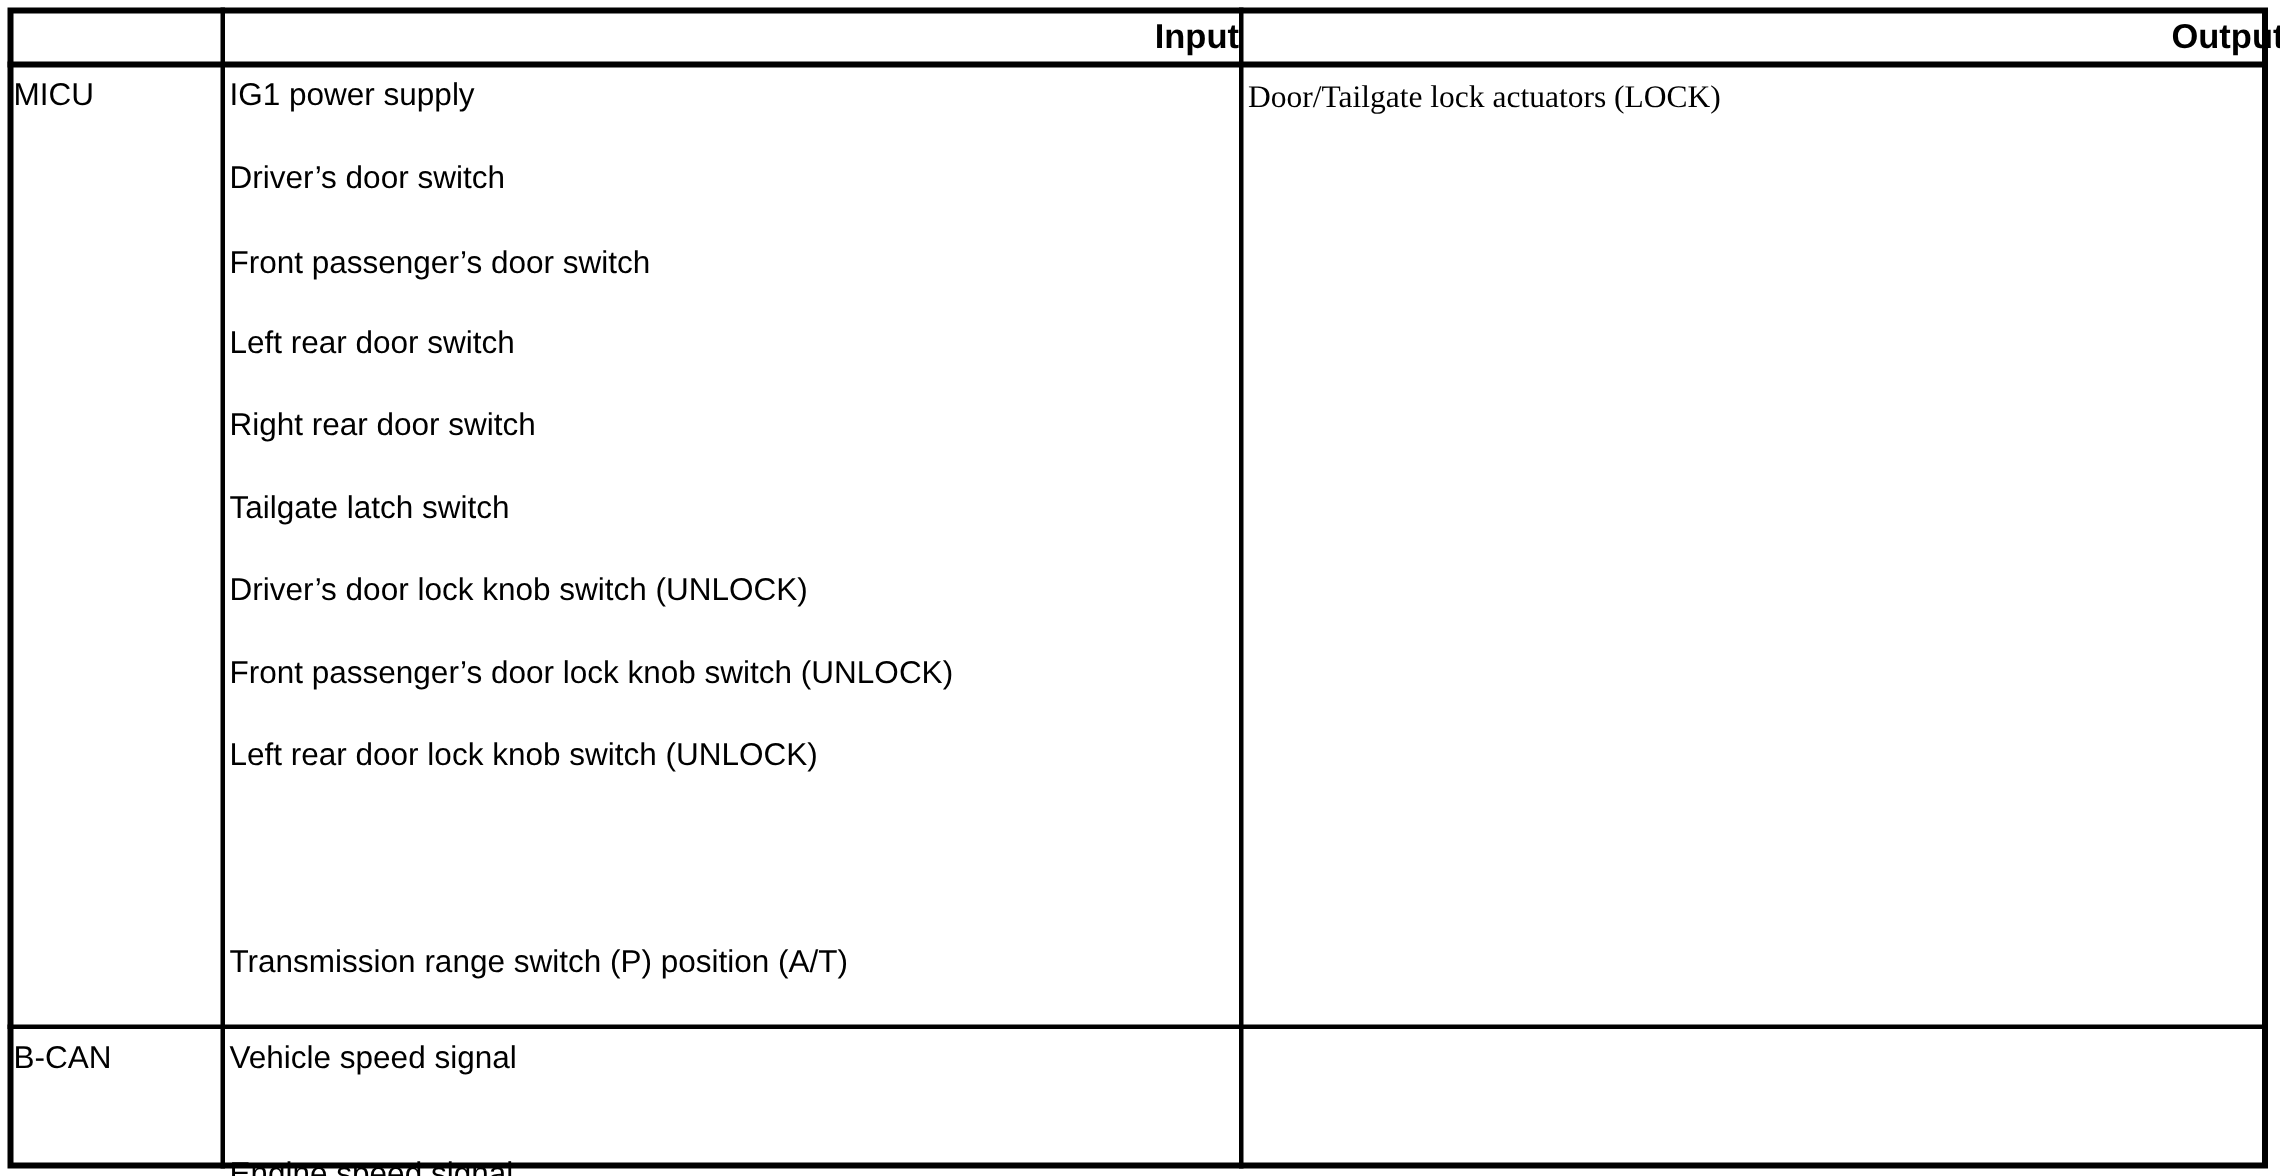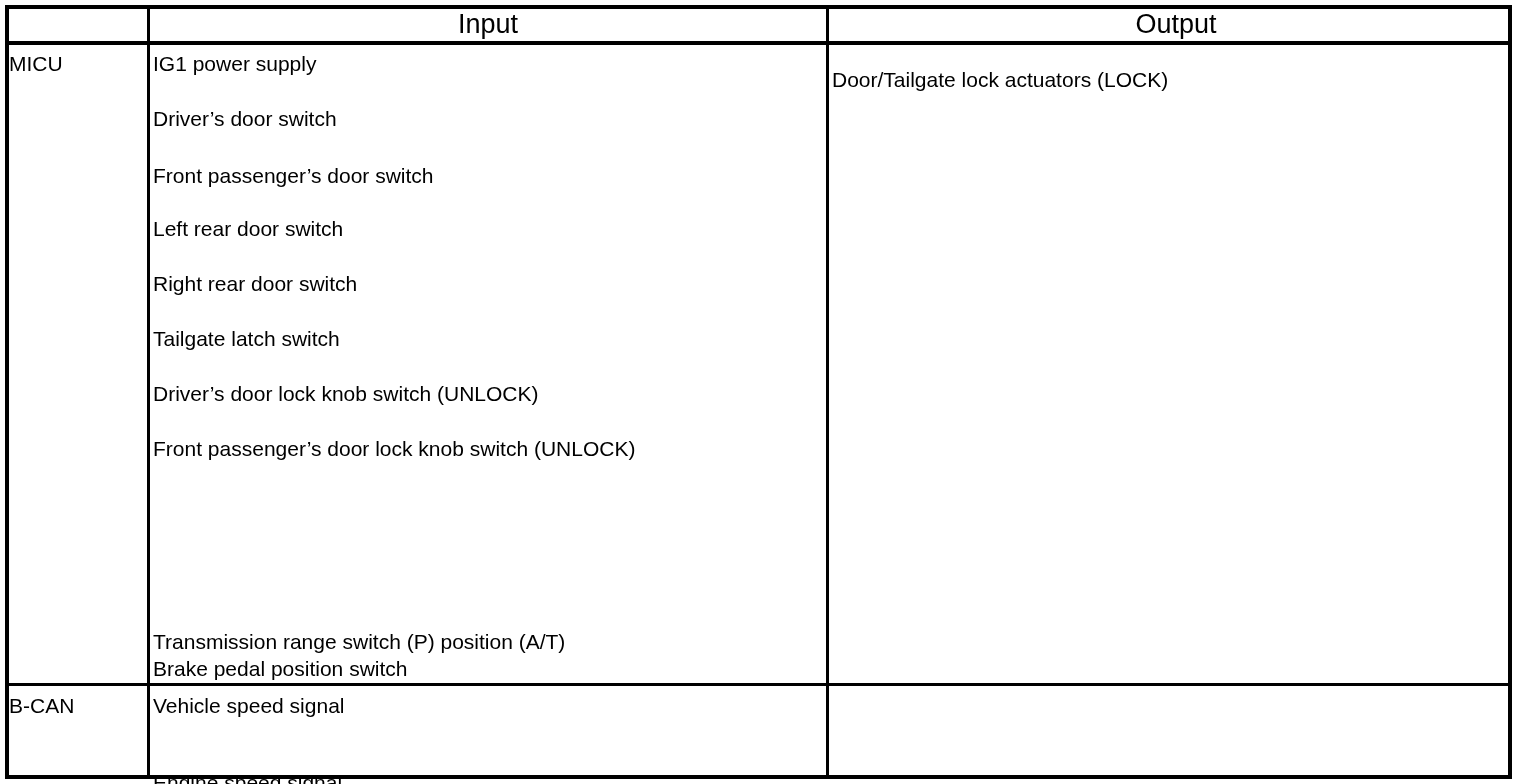--- a/index.html
+++ b/index.html
@@ -68,24 +68,24 @@
     top: 683px;
     width: 1507px;
     height: 3px;
     background: #000000;
   }
 
   
   .hdr {
     position: absolute;
     top: 11px;
-    font-size: 27px;
-    font-weight: normal;
+    font-size: 23px;
+    font-weight: bold;
     line-height: 26px;
-    text-align: center;
+    text-align: right;
     white-space: nowrap;
   }
   .hdr-input  { left: 150px; width: 676px; }
   .hdr-output { left: 829px; width: 694px; }
 
   
   .cell-text {
     position: absolute;
     font-size: 21px;
     line-height: 26px;
@@ -120,23 +120,23 @@
   <div class="cell-text sys-label sys-micu">MICU</div>
 
   <div class="cell-text input-col" style="top:51px;">IG1 power supply</div>
   <div class="cell-text input-col" style="top:106px;">Driver’s door switch</div>
   <div class="cell-text input-col" style="top:163px;">Front passenger’s door switch</div>
   <div class="cell-text input-col" style="top:216px;">Left rear door switch</div>
   <div class="cell-text input-col" style="top:271px;">Right rear door switch</div>
   <div class="cell-text input-col" style="top:326px;">Tailgate latch switch</div>
   <div class="cell-text input-col" style="top:381px;">Driver’s door lock knob switch (UNLOCK)</div>
   <div class="cell-text input-col" style="top:436px;">Front passenger’s door lock knob switch (UNLOCK)</div>
+  <div class="cell-text input-col" style="top:491px;">Left rear door lock knob switch (UNLOCK)</div>
   <div class="cell-text input-col" style="top:601px;margin-top:28px;">Transmission range switch (P) position (A/T)</div>
-  <div class="cell-text input-col" style="top:656px;">Brake pedal position switch</div>
 
-  <div class="cell-text output-col" style="top:67px;">Door/Tailgate lock actuators (LOCK)</div>
+  <div class="cell-text output-col" style="top:51px;font-family:Liberation Serif, serif;">Door/Tailgate lock actuators (LOCK)</div>
 
   <div class="cell-text sys-label sys-bcan">B-CAN</div>
 
   <div class="cell-text input-col" style="top:693px;">Vehicle speed signal</div>
   <div class="cell-text input-col" style="top:746px;margin-top:24px;">Engine speed signal</div>
 
 </div>
 
 </body></html>

